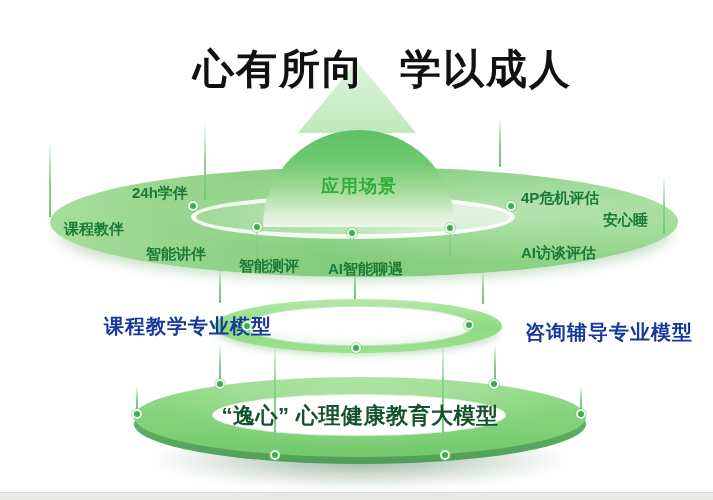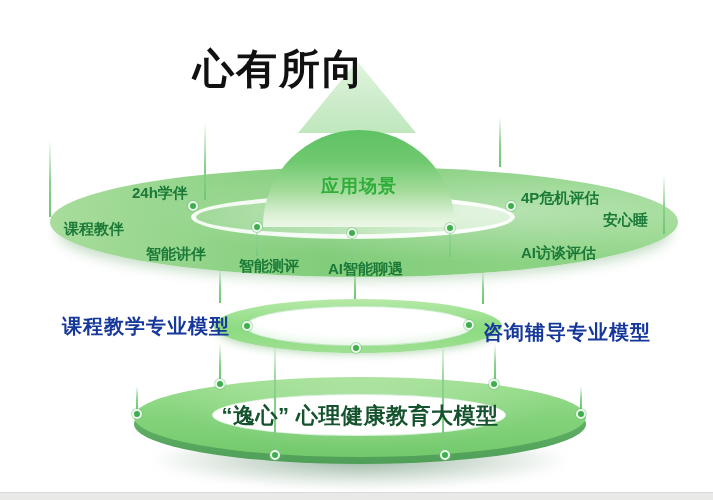--- a/index.html
+++ b/index.html
@@ -53,21 +53,21 @@
     position:absolute;left:245px;top:306px;width:228px;height:40px;border-radius:50%;z-index:3;
     background:#ffffff;
     box-shadow:inset 0 0 0 1px rgba(120,200,125,.35), inset 0 -4px 8px rgba(150,220,150,.25);
   }
   .l2-title{
     position:absolute;left:239px;top:317px;width:236px;text-align:center;z-index:6;
     font-size:14px;font-weight:700;color:#3cb44b;letter-spacing:1px;
   }
   .blue-label{
     position:absolute;z-index:6;font-size:20px;font-weight:700;color:#17389b;
-    letter-spacing:1px;white-space:nowrap;
+    letter-spacing:1px;white-space:nowrap;margin-left:42px;
   }
   
   .base-shadow{
     position:absolute;left:140px;top:438px;width:440px;height:52px;z-index:0;
     background:radial-gradient(ellipse at 50% 42%,rgba(74,124,86,.55),rgba(74,124,86,0) 68%);
     filter:blur(4px);
   }
   .base-rim{
     position:absolute;left:134px;top:384px;width:452px;height:80px;border-radius:50%;z-index:1;
     background:linear-gradient(180deg,#6fbd70 0%,#4f9f58 100%);
@@ -103,20 +103,21 @@
     position:absolute;left:0;top:492px;width:713px;height:8px;z-index:9;
     background:#e9e9e7;border-top:1px solid #d9d9d7;box-sizing:border-box;
   }
 </style>
 </head>
 <body>
 
 <div id="canvas">
 
   <div class="hero-title" style="left:193px;">心有所向</div>
+  <div class="hero-title" style="left:400px;">学以成人</div>
 
   <div class="arrow"></div>
 
   <div class="l1-ellipse"></div>
   <div class="l1-ring"></div>
   <div class="dome"></div>
   <div class="dome-label">应用场景</div>
 
   <div class="l1-label" style="left:132px;top:184px;">24h学伴</div>
   <div class="l1-label" style="left:64px;top:220px;">课程教伴</div>

